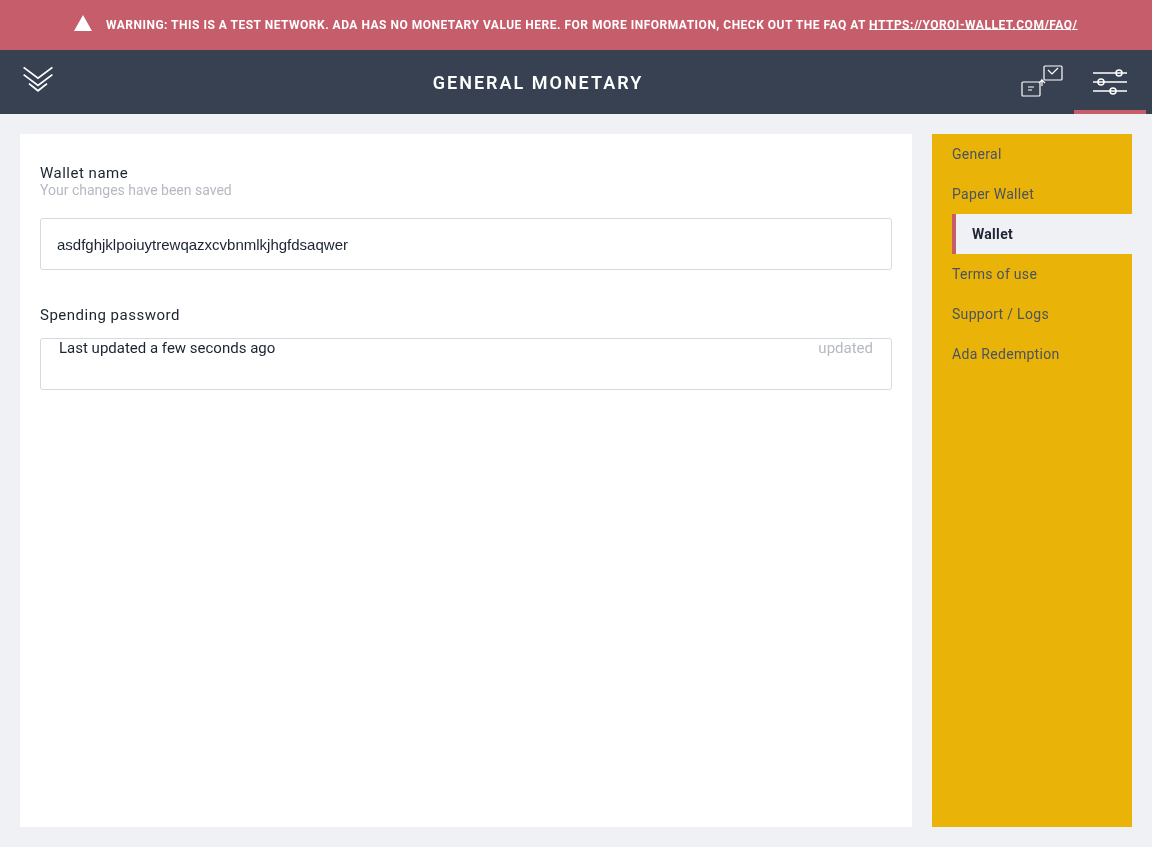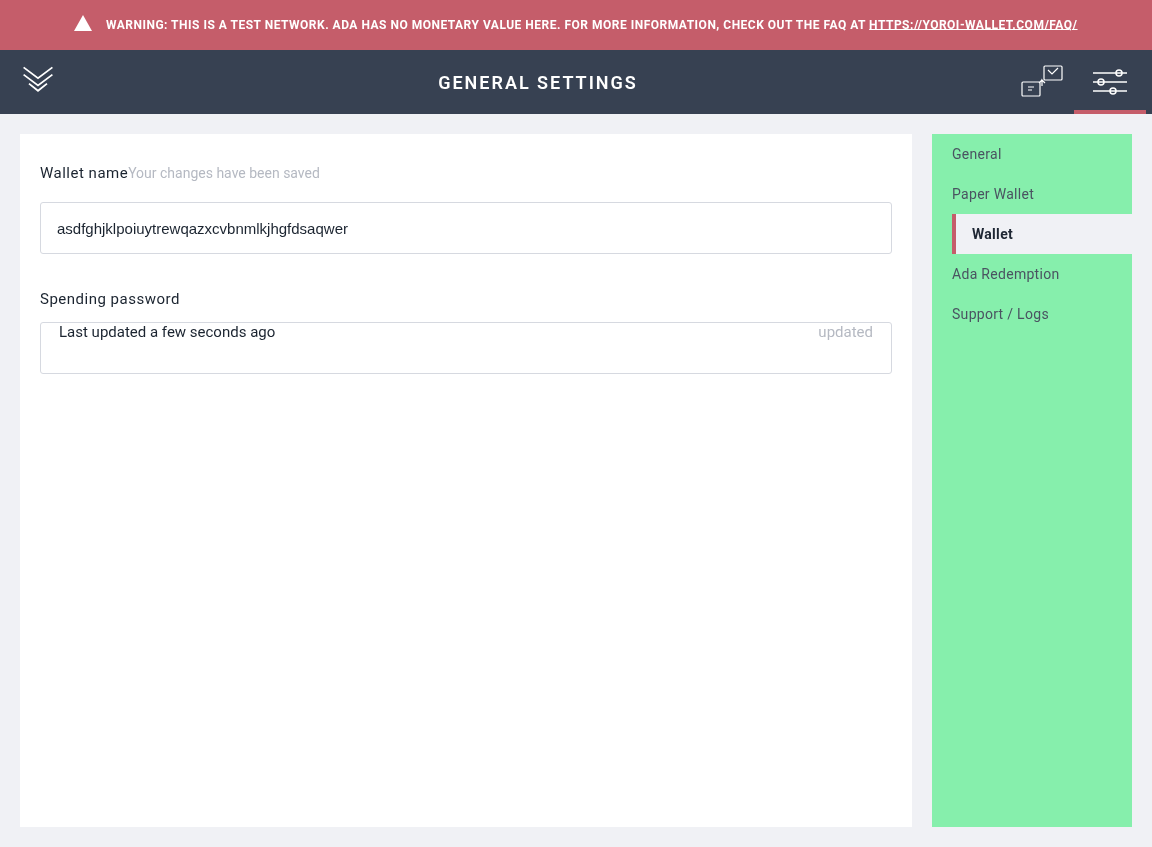--- a/index.html
+++ b/index.html
@@ -71,28 +71,29 @@
       gap: 20px;
       height: calc(847px - 50px - 64px);
     }
     .main-panel {
       flex: 1;
       background: #fff;
       padding: 30px 20px;
     }
     .side-panel {
       width: 200px;
-      background: #86efac;
+      background: #eab308;
     }
 
     .field-label-row {
       display:flex;
       justify-content:flex-start;
       align-items: baseline;
       margin-bottom: 14px;
+      flex-direction: column;
     }
     .field-label {
       color: #1b2430;
       font-size: 15px;
       letter-spacing: 0.5px;
     }
     .saved-hint {
       color: #b5b9c2;
       font-size: 14px;
     }
@@ -159,21 +160,21 @@
     <span>
       <svg width="36" height="36" viewBox="0 0 40 40">
           <g fill="none" stroke="#fff" stroke-width="2">
             <path d="M4 6 L20 18 L36 6"></path>
             <path d="M4 14 L20 26 L36 14"></path>
             <path d="M10 24 L20 32 L30 24"></path>
           </g>
         </svg>
     </span>
   </div>
-  <div class="header-title">GENERAL SETTINGS</div>
+  <div class="header-title">GENERAL MONETARY</div>
   <div class="header-right">
     <div class="header-icon-box">
       <svg width="44" height="40" viewBox="0 0 44 40">
           <g fill="none" stroke="#fff" stroke-width="1.2">
         <rect x="2" y="20" width="18" height="14" rx="1"></rect>
         <path d="M8 25 h6 M8 28 h4"></path>
         <rect x="24" y="4" width="18" height="14" rx="1"></rect>
         <path d="M28 8 l4 4 l6 -6"></path>
         <path d="M22 24 v-6 l3 3 M22 18 l-3 3"></path>
       </g>
@@ -217,19 +218,22 @@
     <div class="side-item">
         <span>General</span>
       </div>
     <div class="side-item">
         <span>Paper Wallet</span>
       </div>
     <div class="side-item active">
         <span>Wallet</span>
       </div>
     <div class="side-item">
+        <span>Terms of use</span>
+      </div>
+    <div class="side-item">
+        <span>Support / Logs</span>
+      </div>
+    <div class="side-item">
         <span>Ada Redemption</span>
       </div>
-    <div class="side-item">
-        <span>Support / Logs</span>
-      </div>
   </div>
 </div>
 
 </body></html>

